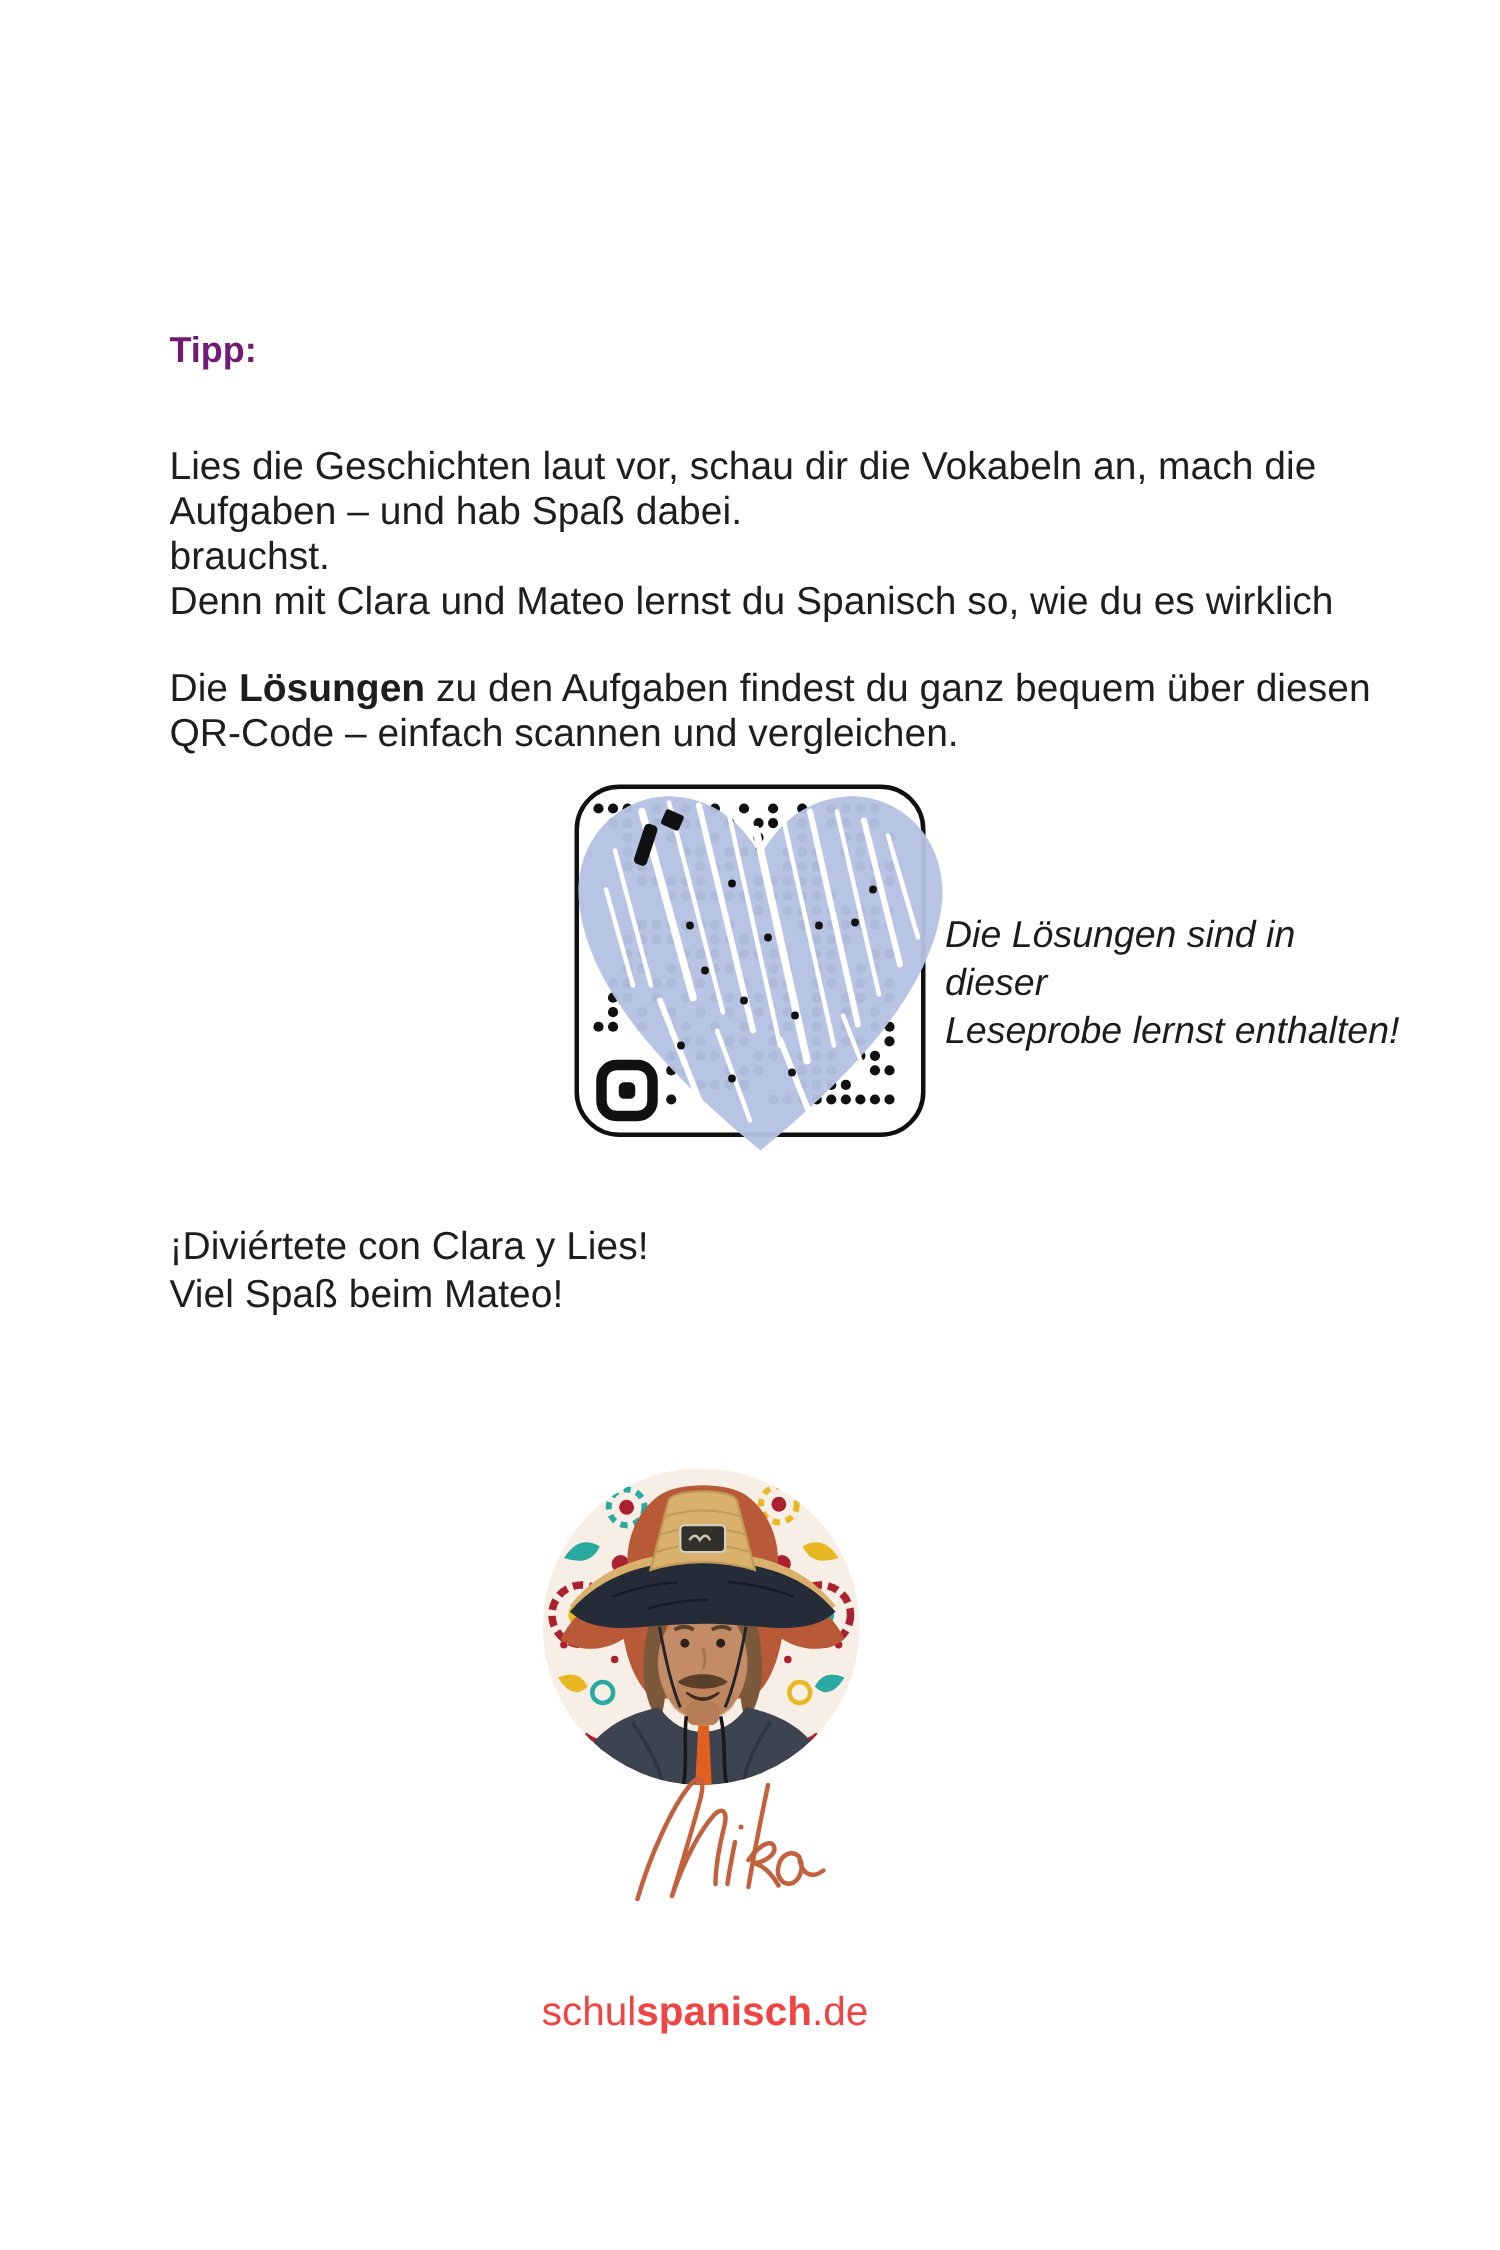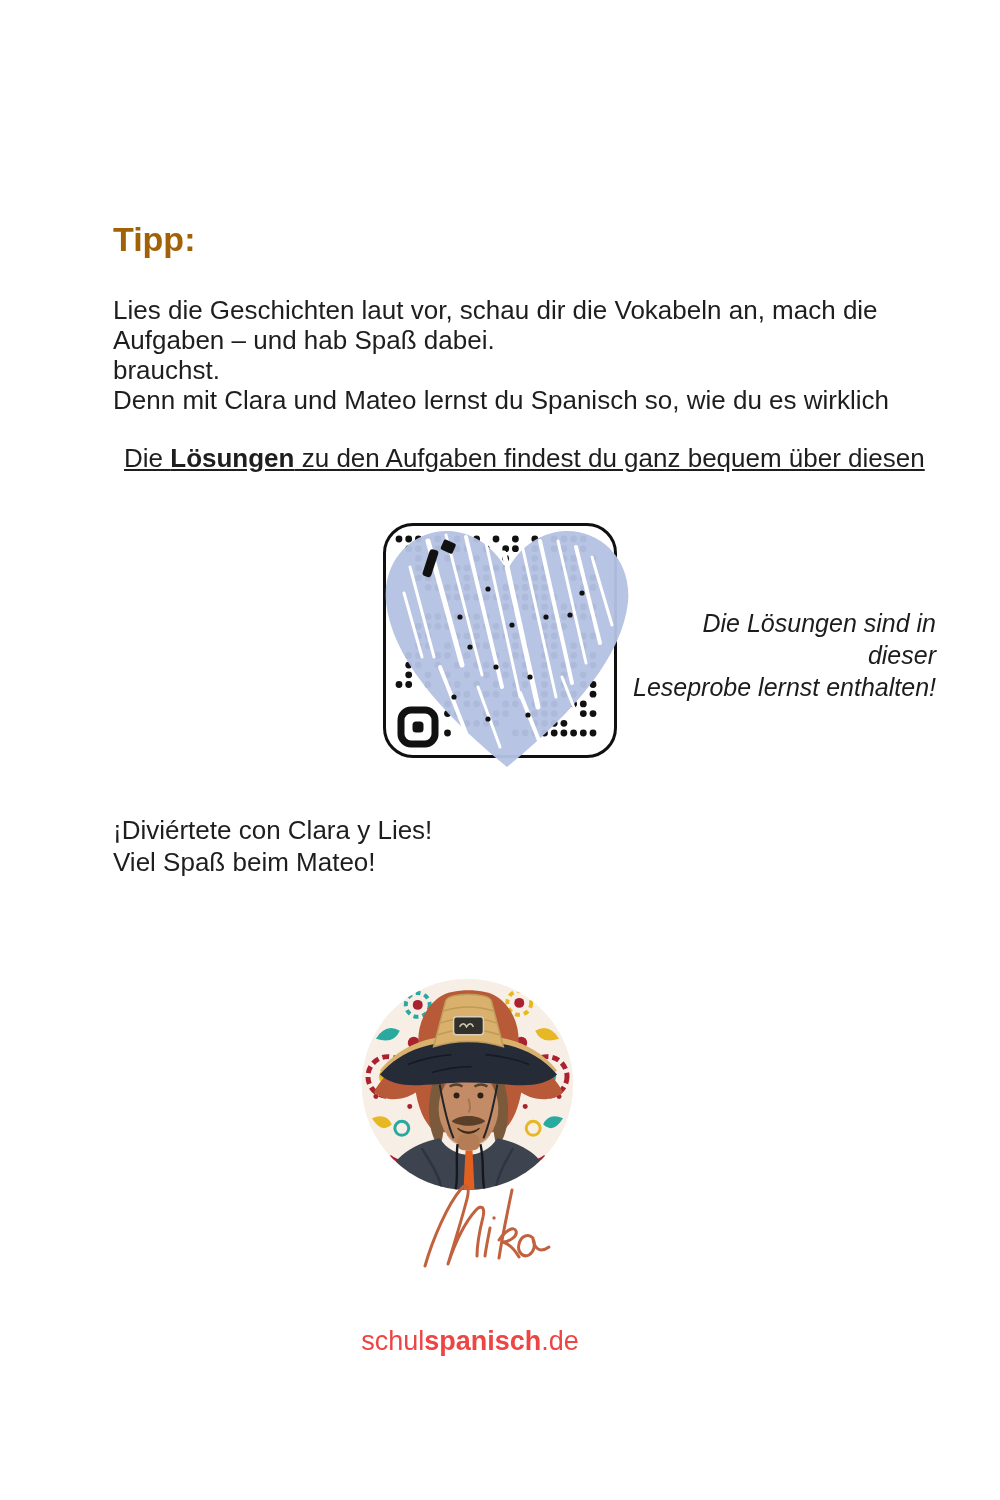--- a/index.html
+++ b/index.html
@@ -3,35 +3,35 @@
 <meta charset="utf-8">
 <style>
   html,body { margin:0; padding:0; background:#ffffff; }
   .page {
     position:relative; width:1000px; height:1500px; background:#ffffff;
     font-family:"Liberation Sans","DejaVu Sans",sans-serif; color:#1e1e1e;
     overflow:hidden;
   }
   .heading {
     position:absolute; left:113px; top:220px;
-    font-size:34px; font-weight:700; color:#a16207;
+    font-size:24px; font-weight:700; color:#701a75;
   }
   .body-text { font-size:26px; line-height:30px;margin-top:24px; }
   .intro { position:absolute; left:113px; top:271px; width:800px; }
-  .solutions { position:absolute; left:124px; top:419px; width:820px;text-decoration:underline; }
+  .solutions { position:absolute; left:113px; top:419px; width:820px; }
   .bold { font-weight:700; }
   .qr-box {
     position:absolute; left:383px; top:523px; width:234px; height:235px;
     border:3px solid #101010; border-radius:30px; background:#fff; box-sizing:border-box;
   }
   .qr-box svg { display:block; width:100%; height:100%; }
   .heart-overlay { position:absolute; left:370px; top:497px; width:274px; height:288px; pointer-events:none; }
   .qr-note {
     position:absolute; left:630px; top:607px; width:306px;
-    font-style:italic; font-size:25px; line-height:32px; text-align:right; color:#1c1c1c;
+    font-style:italic; font-size:25px; line-height:32px; text-align:left; color:#1c1c1c;
   }
   .invite { position:absolute; left:113px; top:814px; font-size:26px; line-height:32px; }
   .avatar {
     position:absolute; left:362px; top:979px; width:211px; height:211px;
     border-radius:50%; overflow:hidden; background:#f7efe6;
   }
   .avatar svg { display:block; width:100%; height:100%; }
   .signature { position:absolute; left:418px; top:1178px; width:196px; height:96px; }
   .footer {
     position:absolute; left:0; top:1326px; width:940px; text-align:center;
@@ -47,20 +47,21 @@
 
   <div class="intro body-text">
     <div>Lies die Geschichten laut vor, schau dir die Vokabeln an, mach die</div>
     <div>Aufgaben – und hab Spaß dabei.</div>
     <div>brauchst.</div>
     <div>Denn mit Clara und Mateo lernst du Spanisch so, wie du es wirklich</div>
   </div>
 
   <div class="solutions body-text">
     <div><span>Die </span><span class="bold">Lösungen</span><span> zu den Aufgaben findest du ganz bequem über diesen</span></div>
+    <div>QR-Code – einfach scannen und vergleichen.</div>
   </div>
 
   <div class="qr-box">
     <svg viewBox="0 0 228 229">
       <g fill="#111">
           <circle cx="13" cy="13" r="3.4"></circle>
           <circle cx="13" cy="158.5" r="3.4"></circle>
           <circle cx="22.7" cy="13" r="3.4"></circle>
           <circle cx="22.7" cy="22.7" r="3.4"></circle>
           <circle cx="22.7" cy="129.39999999999998" r="3.4"></circle>

